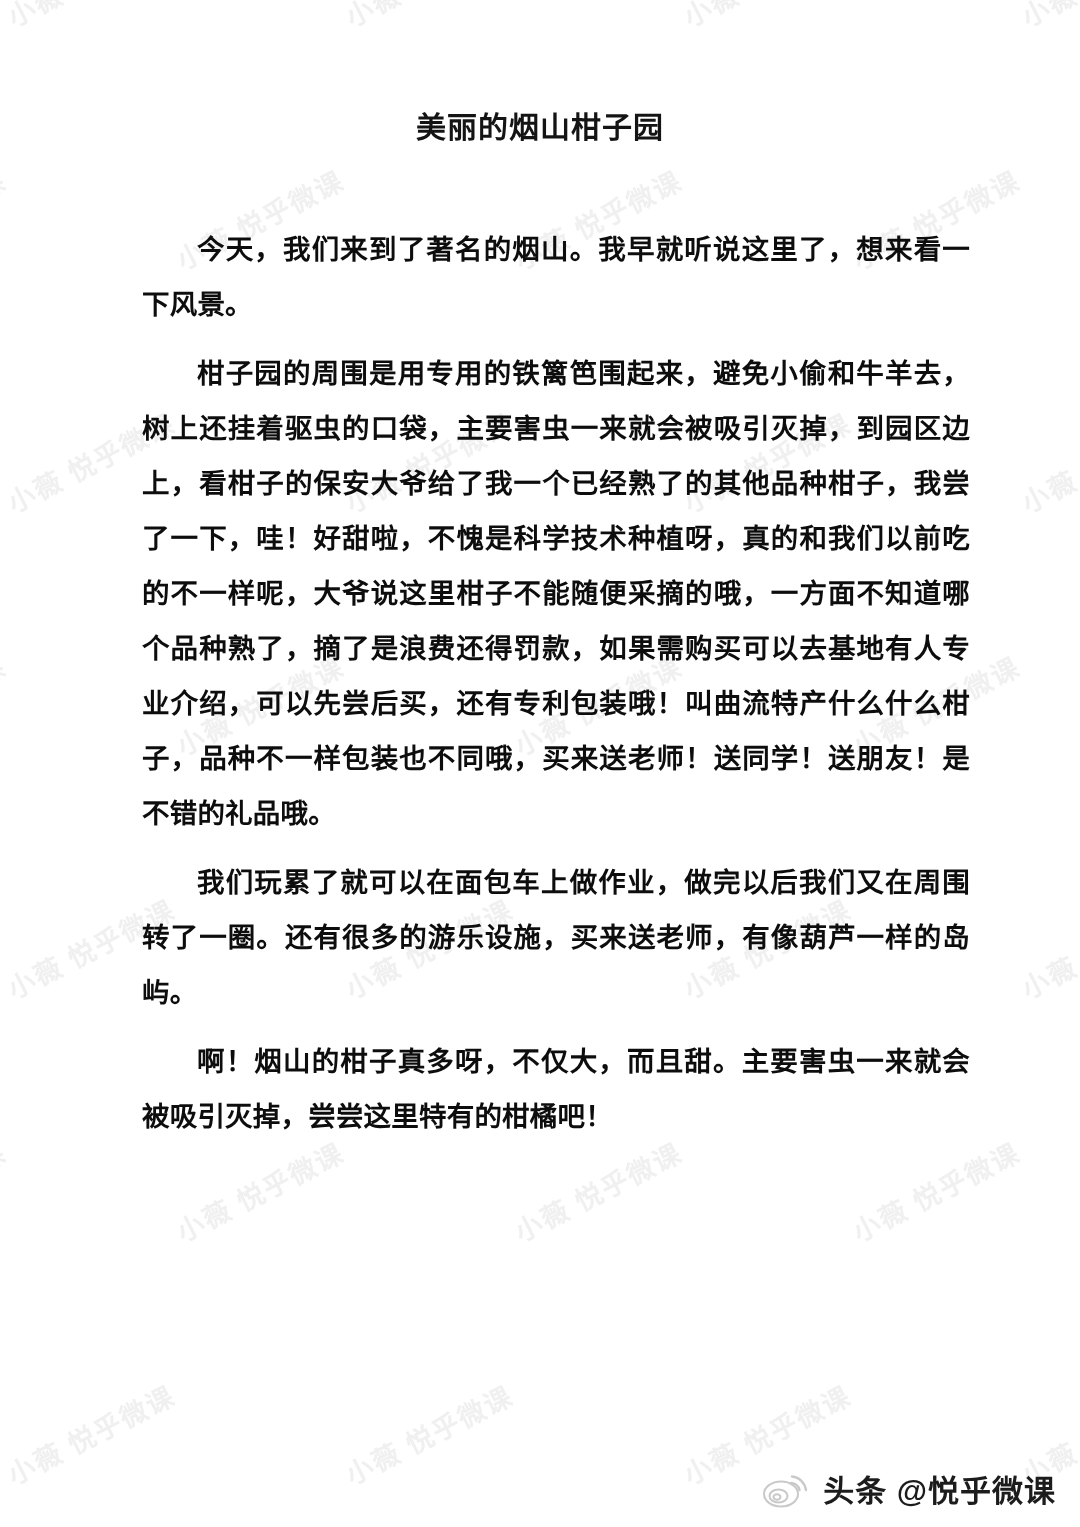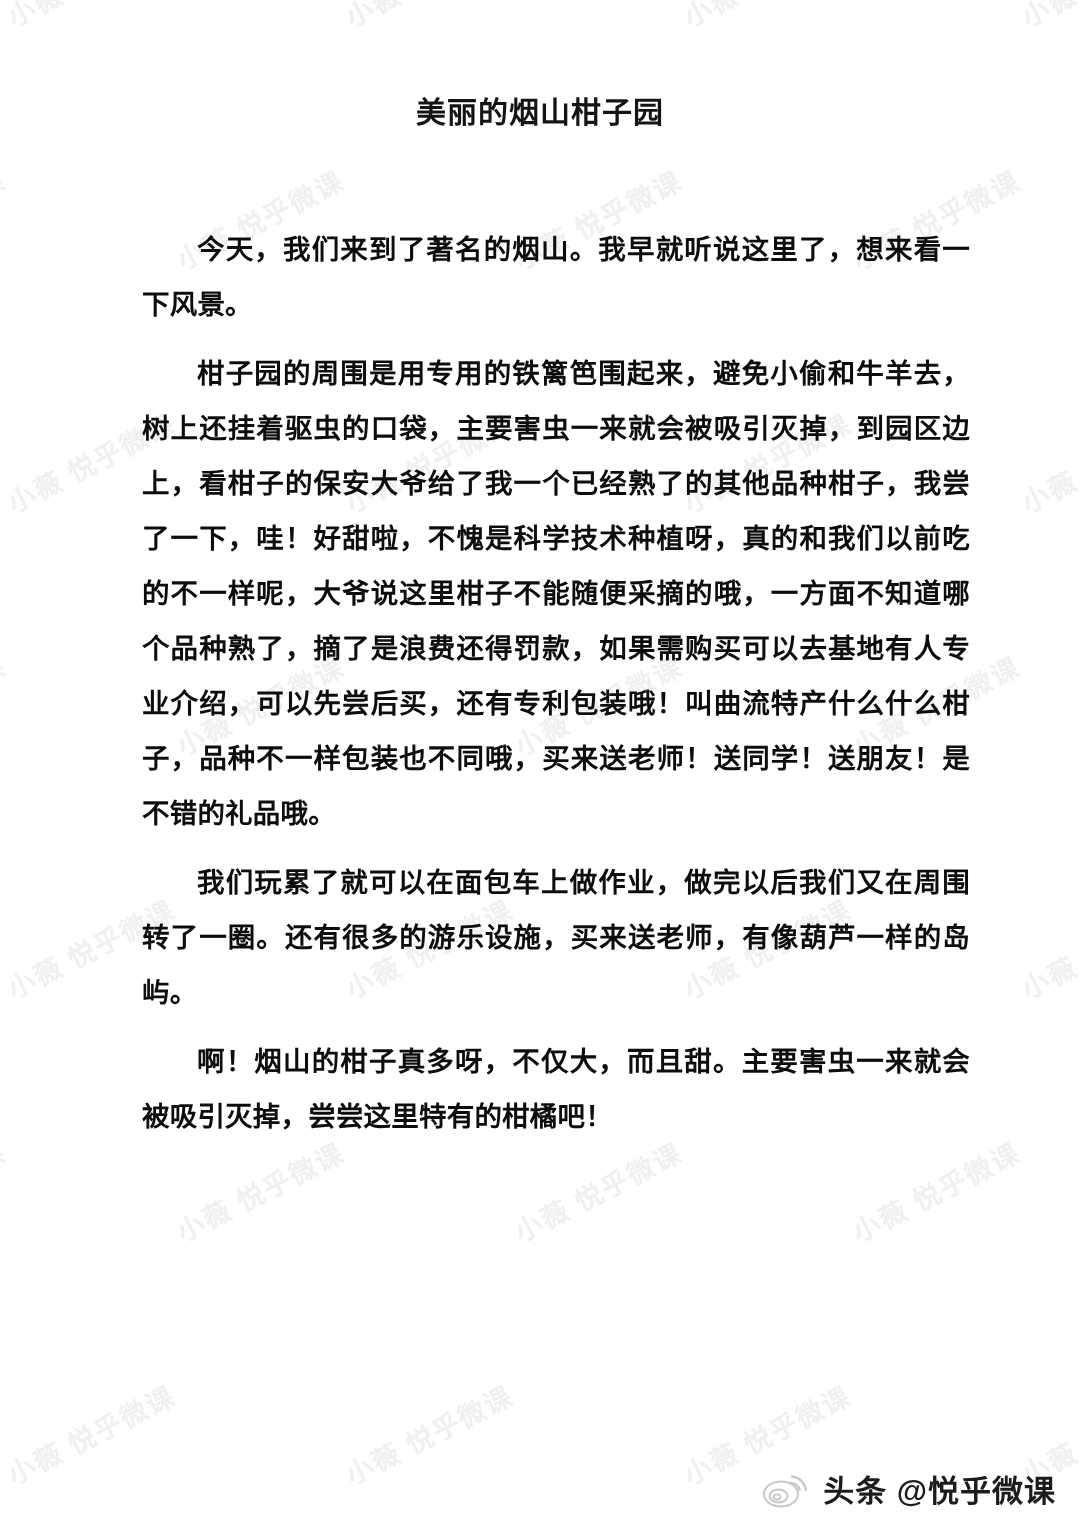--- a/index.html
+++ b/index.html
@@ -42,21 +42,21 @@
 
   
   .doc {
     position: absolute;
     inset: 0;
     z-index: 3;
   }
 
   .doc-title {
     position: absolute;
-    top: 88px;
+    top: 103px;
     left: 0;
     width: 1080px;
     text-align: center;
     font-family: "Liberation Sans", "DejaVu Sans", sans-serif;
     font-size: 30px;
     font-weight: 700;
     color: #141414;
     letter-spacing: 1px;
   }
 

